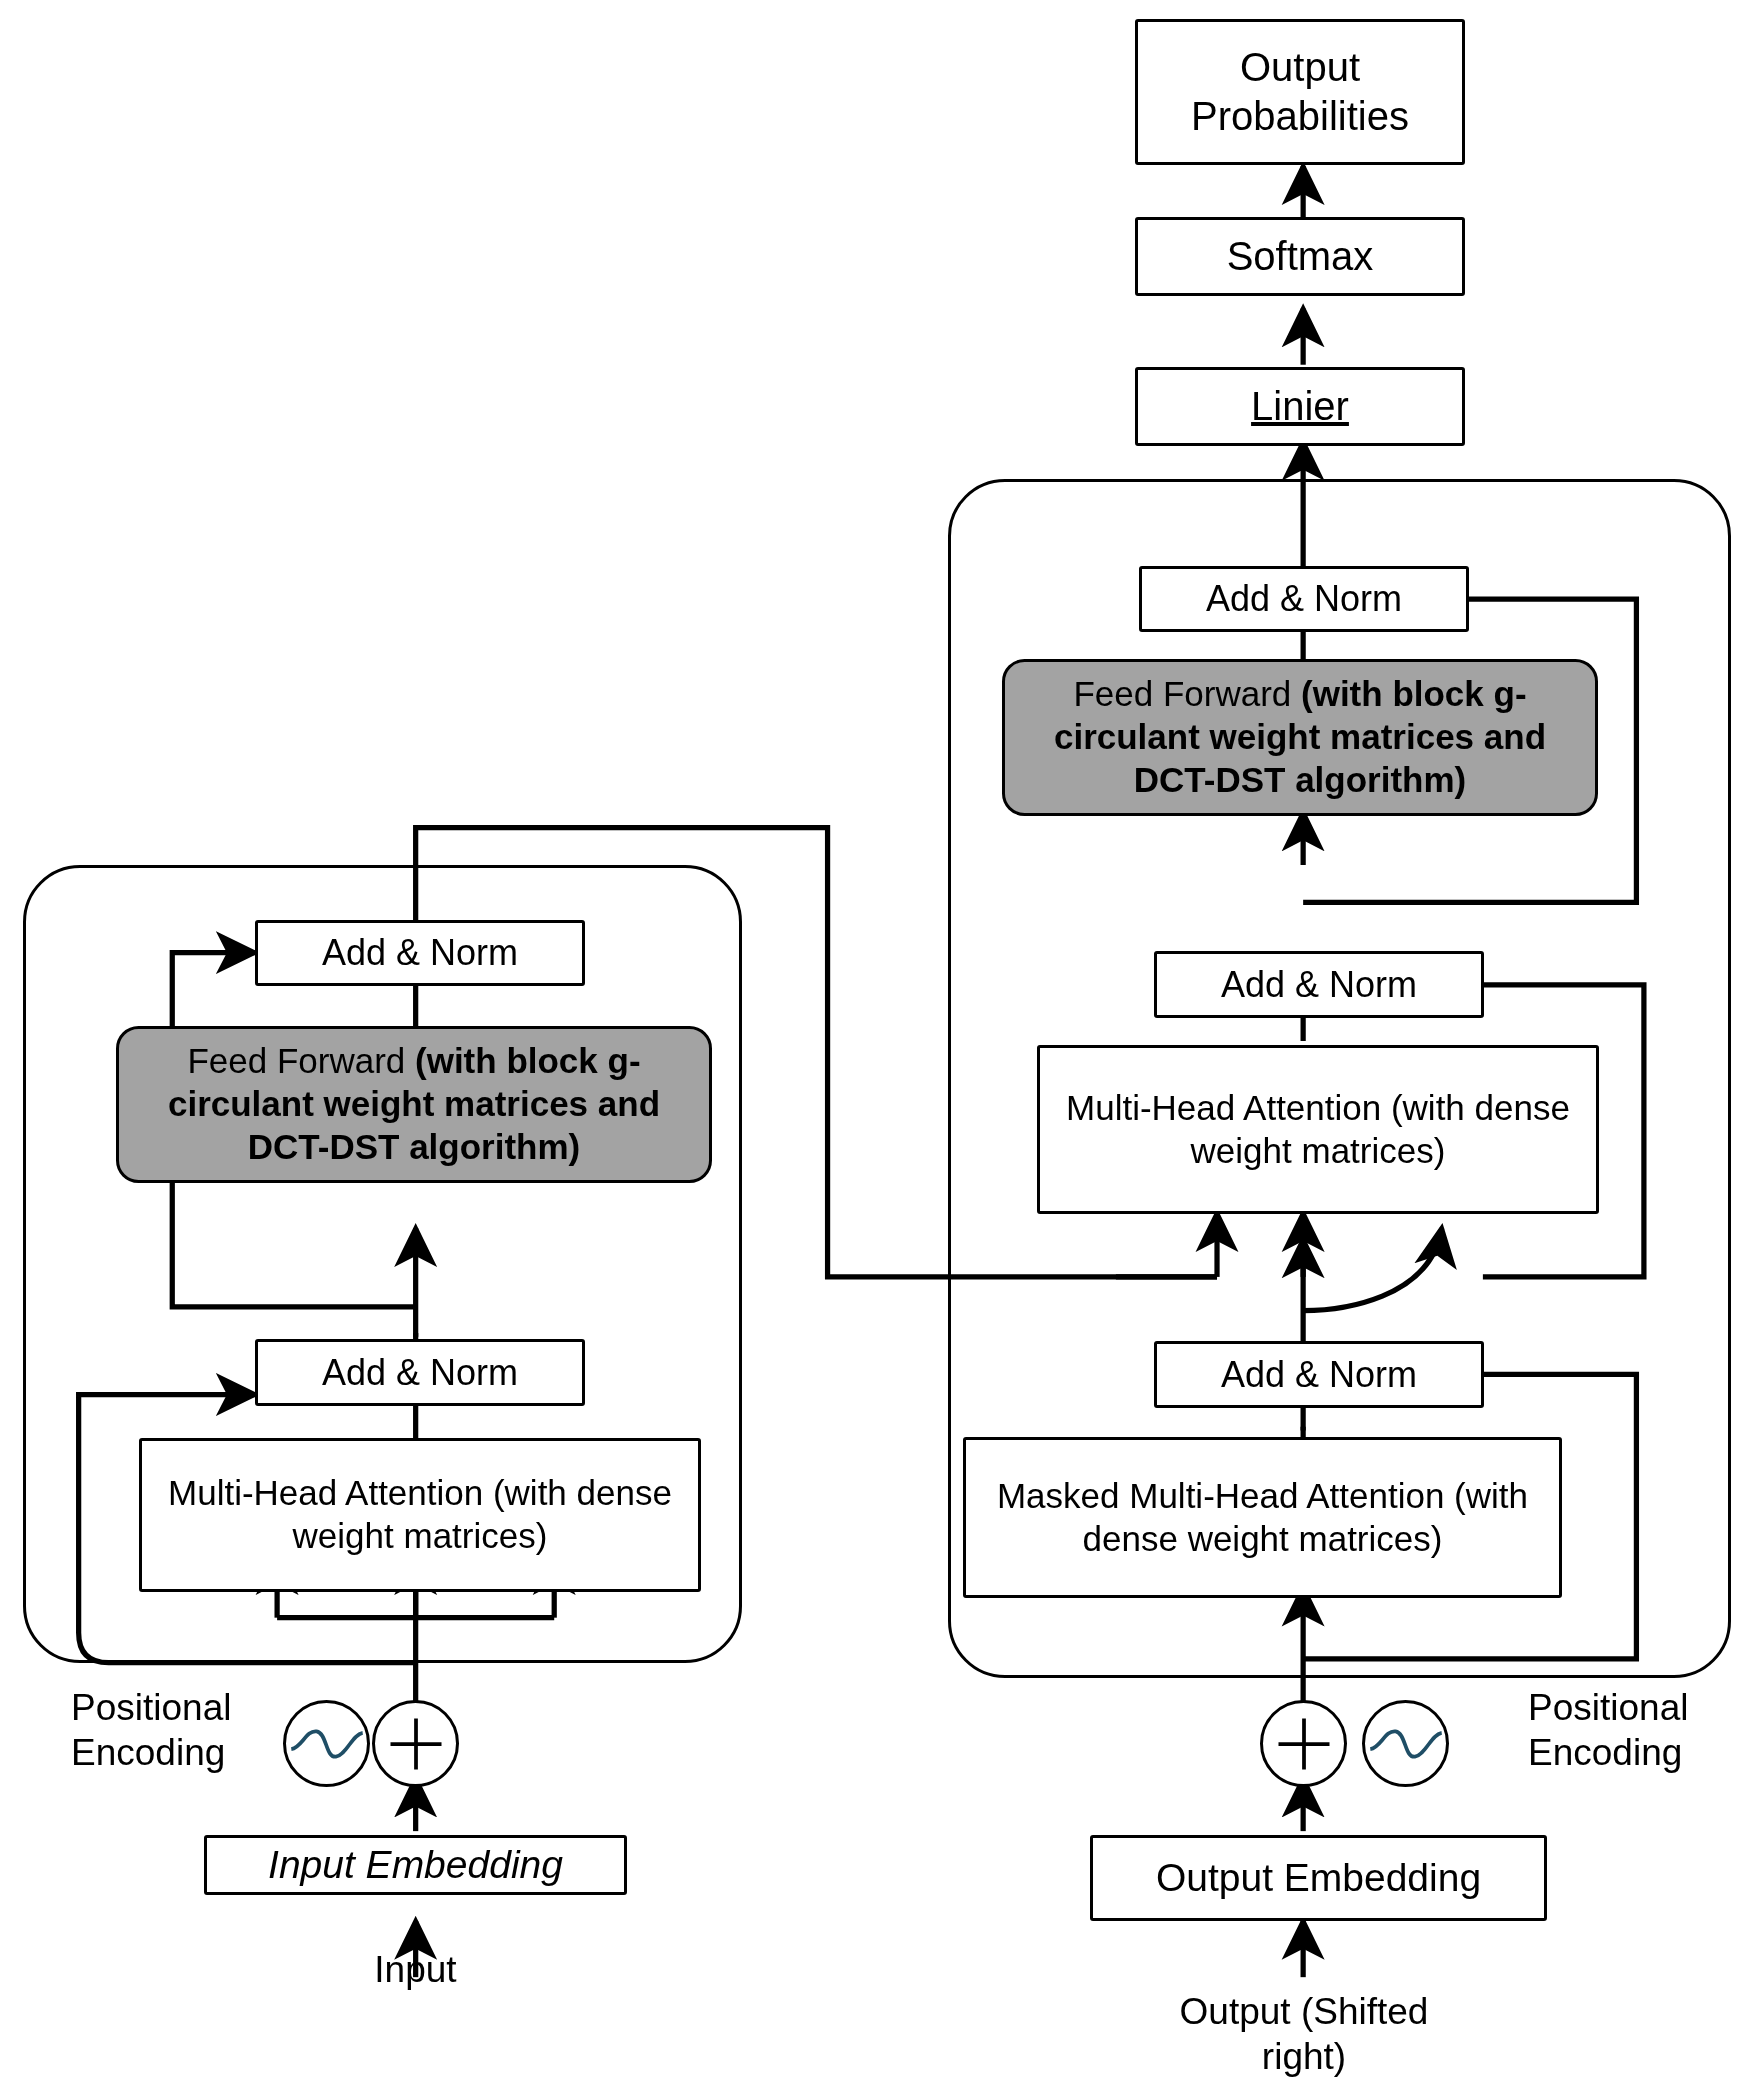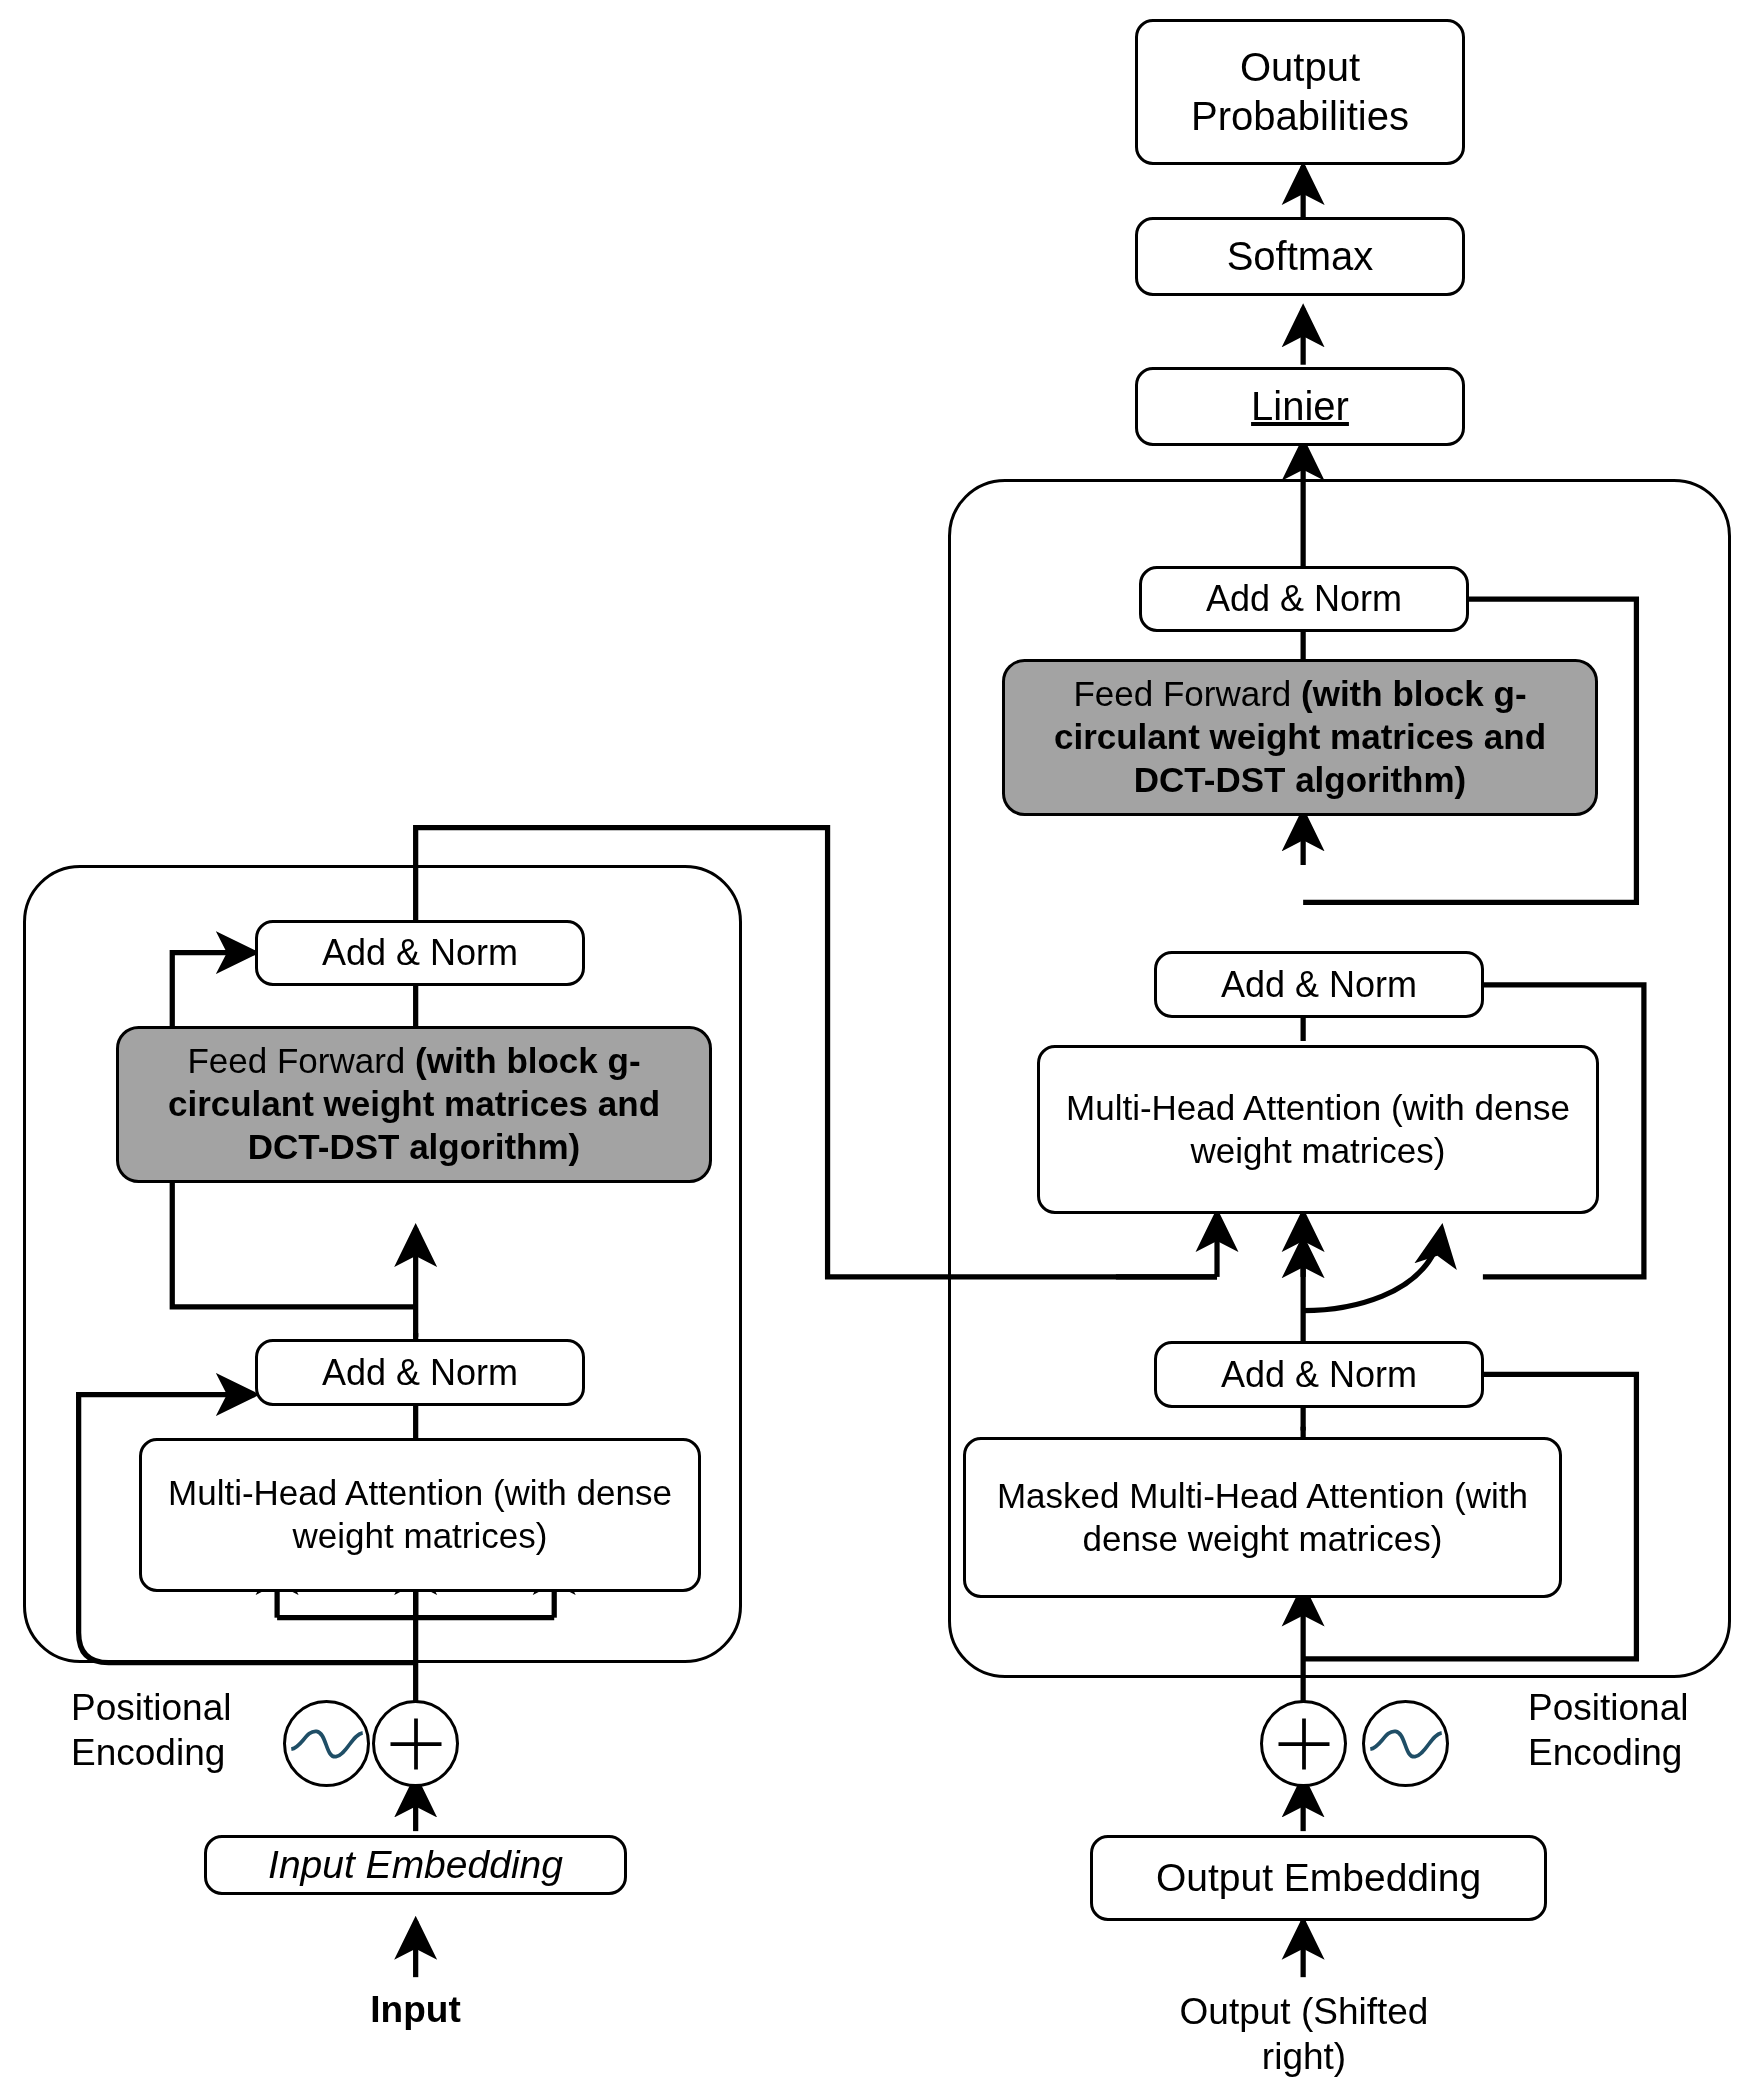--- a/index.html
+++ b/index.html
@@ -22,21 +22,21 @@
     left: 0; top: 0;
     width: 1754px;
     height: 2097px;
     pointer-events: none;
   }
   .node {
     position: absolute;
     box-sizing: border-box;
     background: #ffffff;
     border: 3px solid #000000;
-    border-radius: 18px;
+    border-radius: 3px;
     display: flex;
     align-items: center;
     justify-content: center;
     text-align: center;
     color: #000000;
     line-height: 1.22;
     padding: 3px 10.5px;
     z-index: 4;
   }
   .node.hl {
@@ -210,16 +210,16 @@
 
   <div class="circ" style="left:372px; top:1700px; width:87px; height:87px; display:flex; align-items:center; justify-content:center;">
     <svg width="72" height="72" viewBox="0 0 96 96">
       <line x1="14" y1="48" x2="82" y2="48" stroke="#000" stroke-width="5"></line>
       <line x1="48" y1="14" x2="48" y2="82" stroke="#000" stroke-width="5"></line>
     </svg>
   </div>
 
   <div class="node" style="left:204px; top:1835px; width:423px; height:60px; font-size:39px;font-style:italic;">Input Embedding</div>
 
-  <div class="plain-label" style="left:303px; top:1987px; width:225px; font-size:37px;font-weight:bold;">Input</div>
+  <div class="plain-label" style="left:303px; top:1947px; width:225px; font-size:37px;">Input</div>
 
 </div>
 
 
 </body></html>

